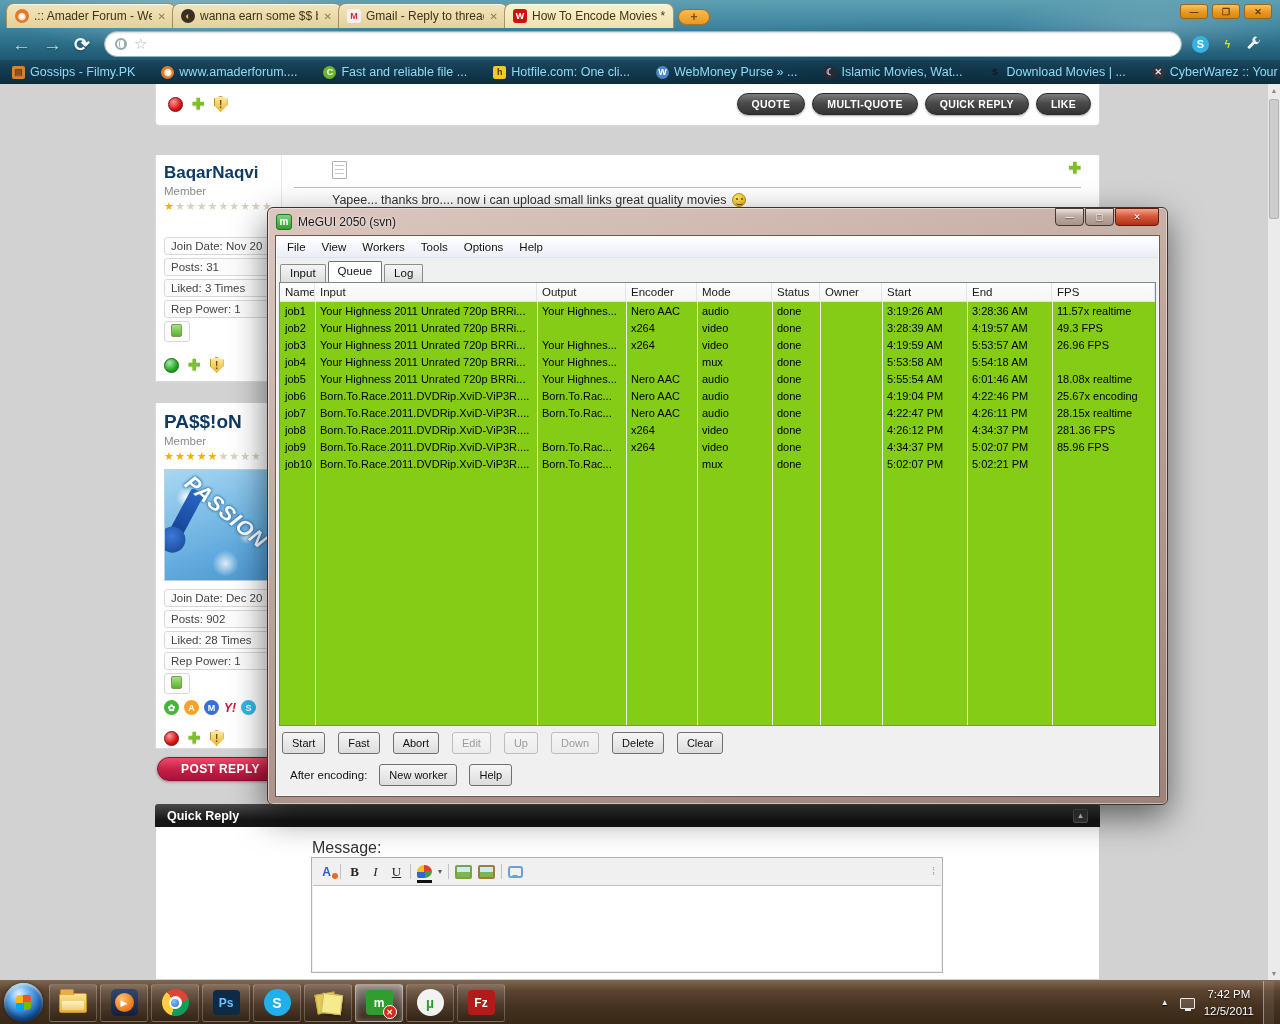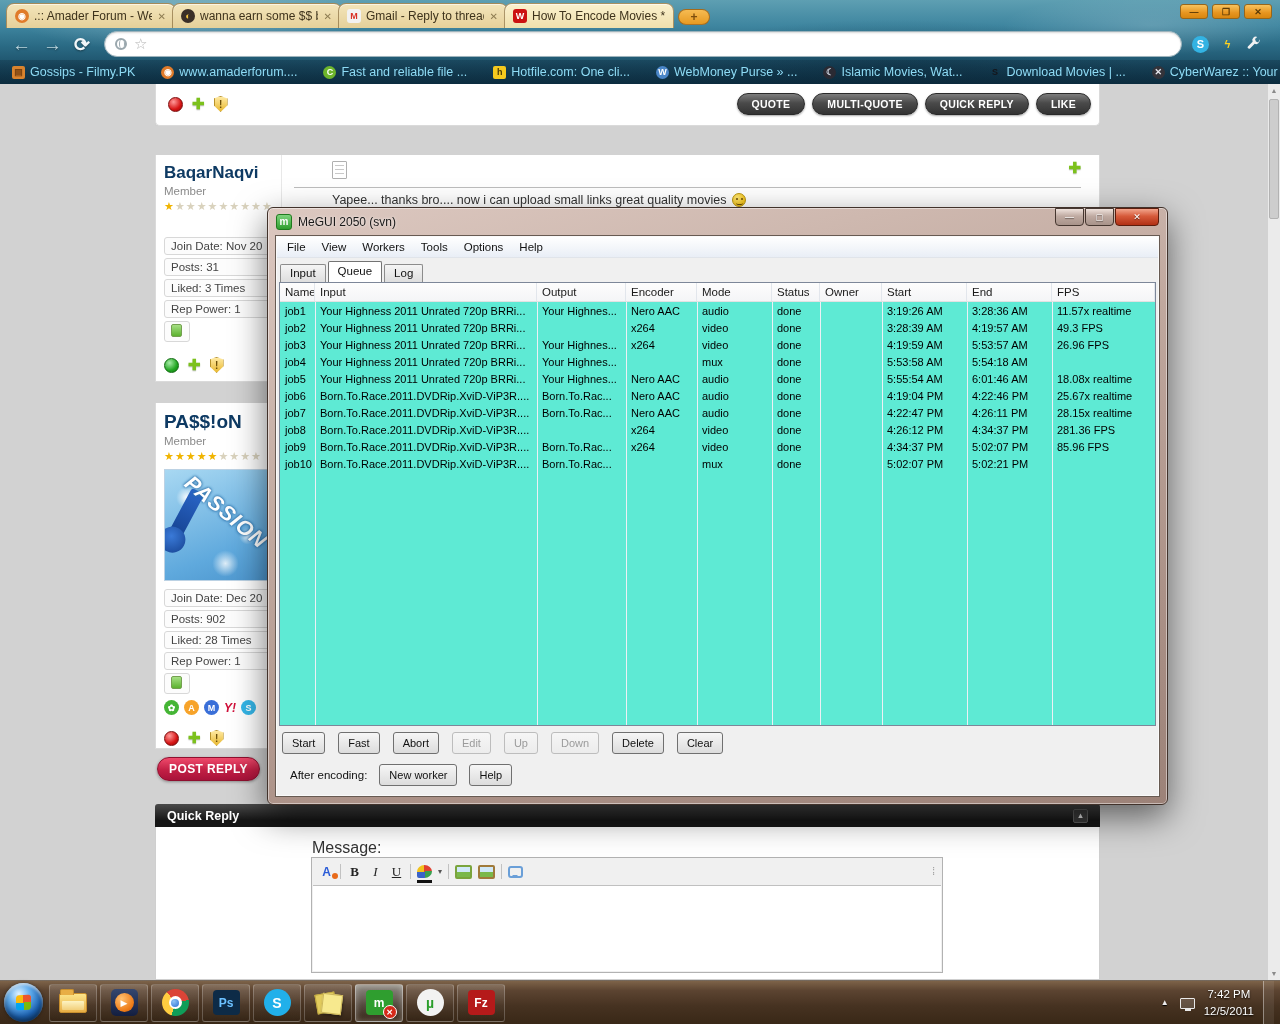--- a/index.html
+++ b/index.html
@@ -104,21 +104,21 @@
       radial-gradient(circle 14px at 75% 60%, rgba(255,255,255,.85), transparent 60%),
       radial-gradient(circle 22px at 55% 85%, rgba(255,255,255,.8), transparent 60%),
       linear-gradient(160deg,#a8d8f2,#5fa9dd 70%,#4b94cc); }
   .avatar .av-text { position:absolute; left:-4px; top:30px; width:130px; text-align:center;
     transform:rotate(40deg); font-size:21px; font-weight:bold; font-style:italic; color:#fff;
     text-shadow:0 0 3px #2a6fa8, 0 0 3px #2a6fa8; letter-spacing:1px; }
   .avatar .guitar { position:absolute; left:14px; top:18px; width:14px; height:52px; background:linear-gradient(#2a66c8,#15418f);
     border-radius:3px; transform:rotate(28deg); }
   .avatar .guitar::after { content:""; position:absolute; left:-6px; bottom:-16px; width:26px; height:26px;
     background:radial-gradient(circle at 40% 40%, #3a7ad8, #15418f); border-radius:50%; }
-  .post-reply { position:absolute; left:2px; top:673px; height:24px; padding:0 11px; border-radius:13px;
+  .post-reply { position:absolute; left:2px; top:673px; height:24px; padding:0 23px; border-radius:13px;
     display:grid; place-items:center; background:linear-gradient(#ef4a6c,#c21f44 55%,#a8123a);
     border:1px solid #8f0f2e; color:#fff; font-size:12px; font-weight:bold; letter-spacing:.4px;
     box-shadow:0 1px 3px rgba(0,0,0,.35); }
   .quick-reply { position:absolute; left:0; right:0; top:720px; bottom:0; }
   .qr-header { height:23px; background:linear-gradient(#4a4a4a,#161616 70%); border-radius:3px 3px 0 0;
     display:flex; align-items:center; padding:0 12px; color:#fff; font-size:12.5px; font-weight:bold; }
   .qr-collapse { margin-left:auto; width:15px; height:14px; background:#3a3a3a; border:1px solid #5d5d5d;
     border-radius:2px; color:#ddd; font-size:8px; display:grid; place-items:center; }
   .qr-body { position:absolute; left:0; right:0; top:23px; bottom:0; background:#fff; border:1px solid #cfcfcf; border-top:none; }
   .qr-msg-label { position:absolute; left:156px; top:12px; font-size:16px; color:#333; }
@@ -166,21 +166,21 @@
   .mg-wb.close { width:44px; background:linear-gradient(#f2a58c,#d65a3a 45%,#b13015); border-color:#5d1d0d; }
   .mg-client { position:absolute; left:7px; right:7px; top:27px; bottom:7px; background:#f0f0f0;
     border:1px solid #675a52; box-shadow:inset 0 0 0 1px #fafafa; }
   .mg-menubar { position:absolute; left:1px; right:1px; top:1px; height:21px; display:flex; align-items:center;
     background:linear-gradient(#ffffff,#e9eef6); border-bottom:1px solid #e0e4ea; padding-left:2px; }
   .menu-item { font-size:11.5px; color:#111; padding:3px 8px; }
   .mg-tabstrip { position:absolute; left:4px; top:25px; height:21px; display:flex; align-items:flex-end; }
   .mtab { font-size:11.5px; color:#111; padding:2px 9px 3px; background:linear-gradient(#f5f5f5,#dedede);
     border:1px solid #8c8c8c; border-bottom:none; border-radius:2px 2px 0 0; margin-right:2px; height:18px; }
   .mtab.on { background:#fff; height:21px; z-index:3; border-color:#737373; padding-top:3px; }
-  .mg-listpanel { position:absolute; left:3px; right:3px; top:46px; bottom:70px; background:#5eead4; border:1px solid #7d8799; overflow:hidden; }
+  .mg-listpanel { position:absolute; left:3px; right:3px; top:46px; bottom:70px; background:#84cc16; border:1px solid #7d8799; overflow:hidden; }
   .q-sep { position:absolute; top:0; bottom:0; width:1px; background:#ecf0f5; }
   .q-header { position:relative; display:grid; grid-template-columns:35px 222px 89px 71px 75px 48px 62px 85px 85px 1fr;
     height:19px; align-items:center; border-bottom:1px solid #e2e2e2; background:linear-gradient(#fdfdfd,#f4f5f7); z-index:2; }
   .q-header .qc { font-size:11.5px; color:#1a1a1a; padding-left:5px; border-right:1px solid #e2e6ec; height:100%; display:flex; align-items:center; white-space:nowrap; overflow:hidden; }
   .q-row { position:relative; display:grid; grid-template-columns:35px 222px 89px 71px 75px 48px 62px 85px 85px 1fr;
     height:17px; align-items:center; z-index:1; }
   .q-row .qc { font-size:11px; color:#000; padding-left:5px; white-space:nowrap; overflow:hidden; }
   .mg-btnrow { position:absolute; left:6px; right:6px; bottom:41px; height:24px; display:flex; align-items:center; gap:13px; }
   .wbtn { height:22px; padding:0 9px; font-size:11px; font-family:"Liberation Sans",sans-serif; color:#111;
     background:linear-gradient(#f6f6f6,#dcdcdc); border:1px solid #707070; border-radius:3px; }
@@ -550,21 +550,21 @@
             <div class="q-row">
               <div class="qc">job6</div>
               <div class="qc">Born.To.Race.2011.DVDRip.XviD-ViP3R....</div>
               <div class="qc">Born.To.Rac...</div>
               <div class="qc">Nero AAC</div>
               <div class="qc">audio</div>
               <div class="qc">done</div>
               <div class="qc"></div>
               <div class="qc">4:19:04 PM</div>
               <div class="qc">4:22:46 PM</div>
-              <div class="qc">25.67x realtime</div>
+              <div class="qc">25.67x encoding</div>
             </div>
             <div class="q-row">
               <div class="qc">job7</div>
               <div class="qc">Born.To.Race.2011.DVDRip.XviD-ViP3R....</div>
               <div class="qc">Born.To.Rac...</div>
               <div class="qc">Nero AAC</div>
               <div class="qc">audio</div>
               <div class="qc">done</div>
               <div class="qc"></div>
               <div class="qc">4:22:47 PM</div>

